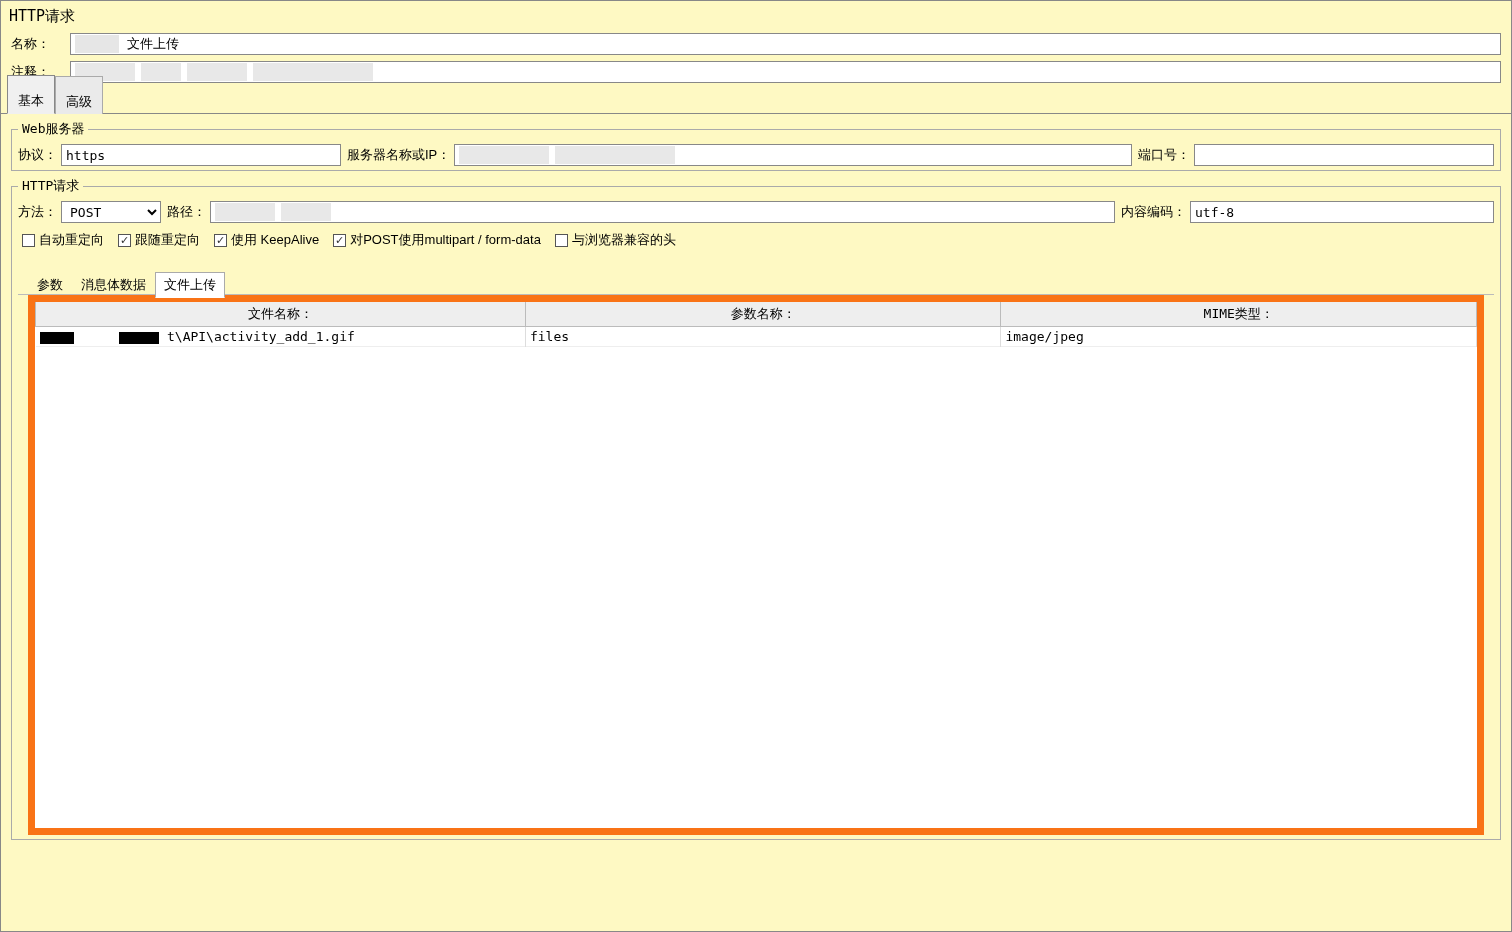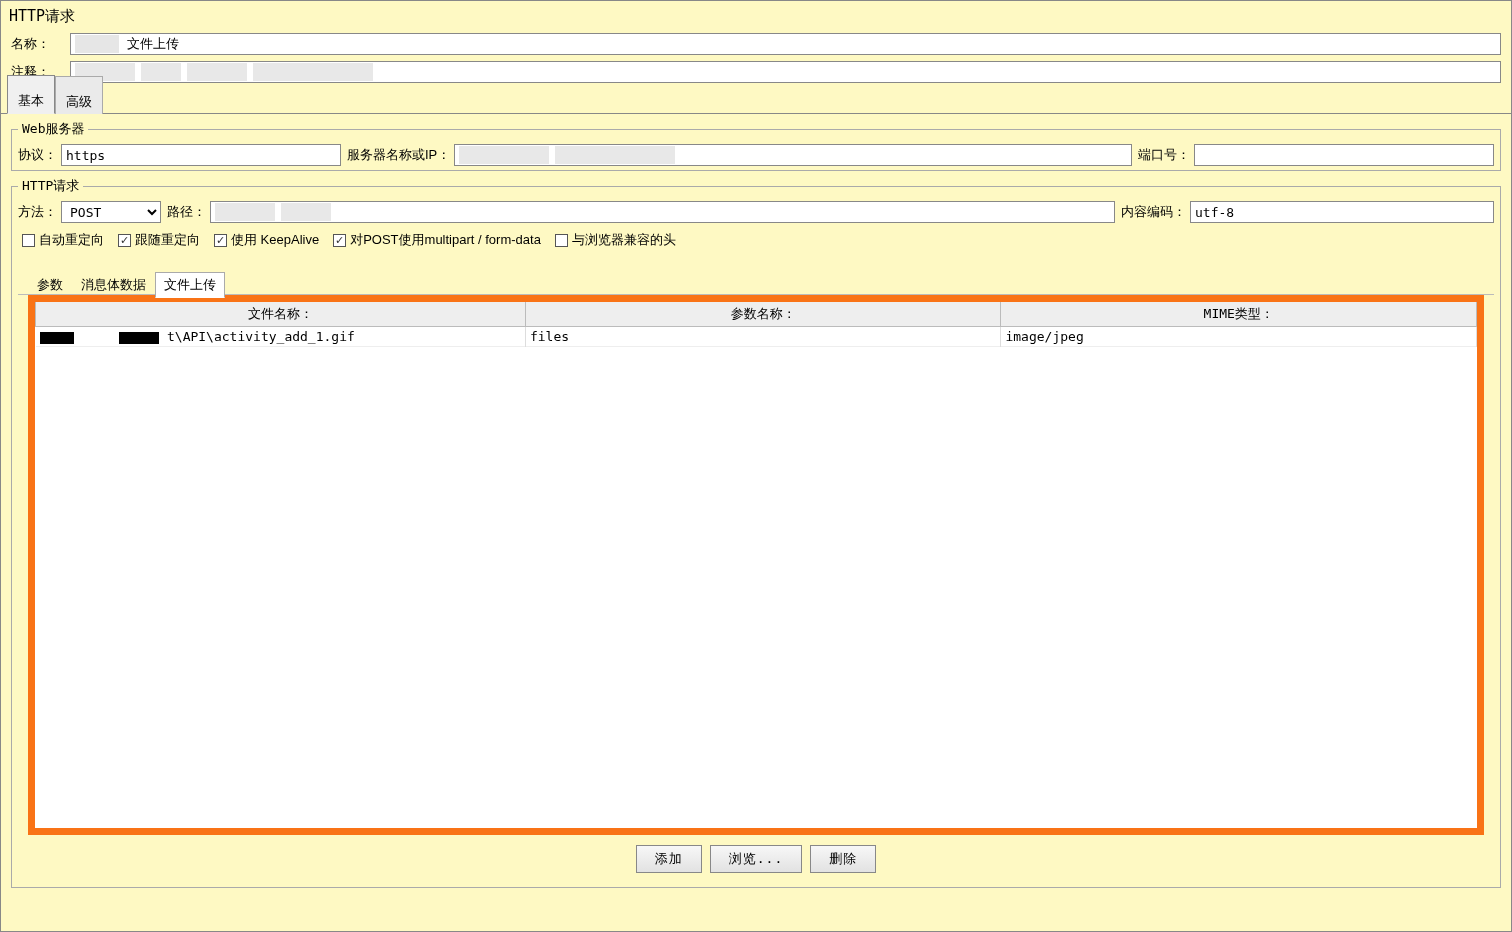--- a/index.html
+++ b/index.html
@@ -296,21 +296,16 @@
               <span class="redact black" style="width:40px"></span>
               <span>t\API\activity_add_1.gif</span>
             </td>
             <td>files</td>
             <td>image/jpeg</td>
           </tr>
         </tbody>
       </table>
     </div>
 
-    <div class="button-row">
-      <button class="btn">添加</button>
-      <button class="btn">浏览...</button>
-      <button class="btn">删除</button>
-    </div>
 
   </fieldset>
 
 </div>
 
 </body></html>

